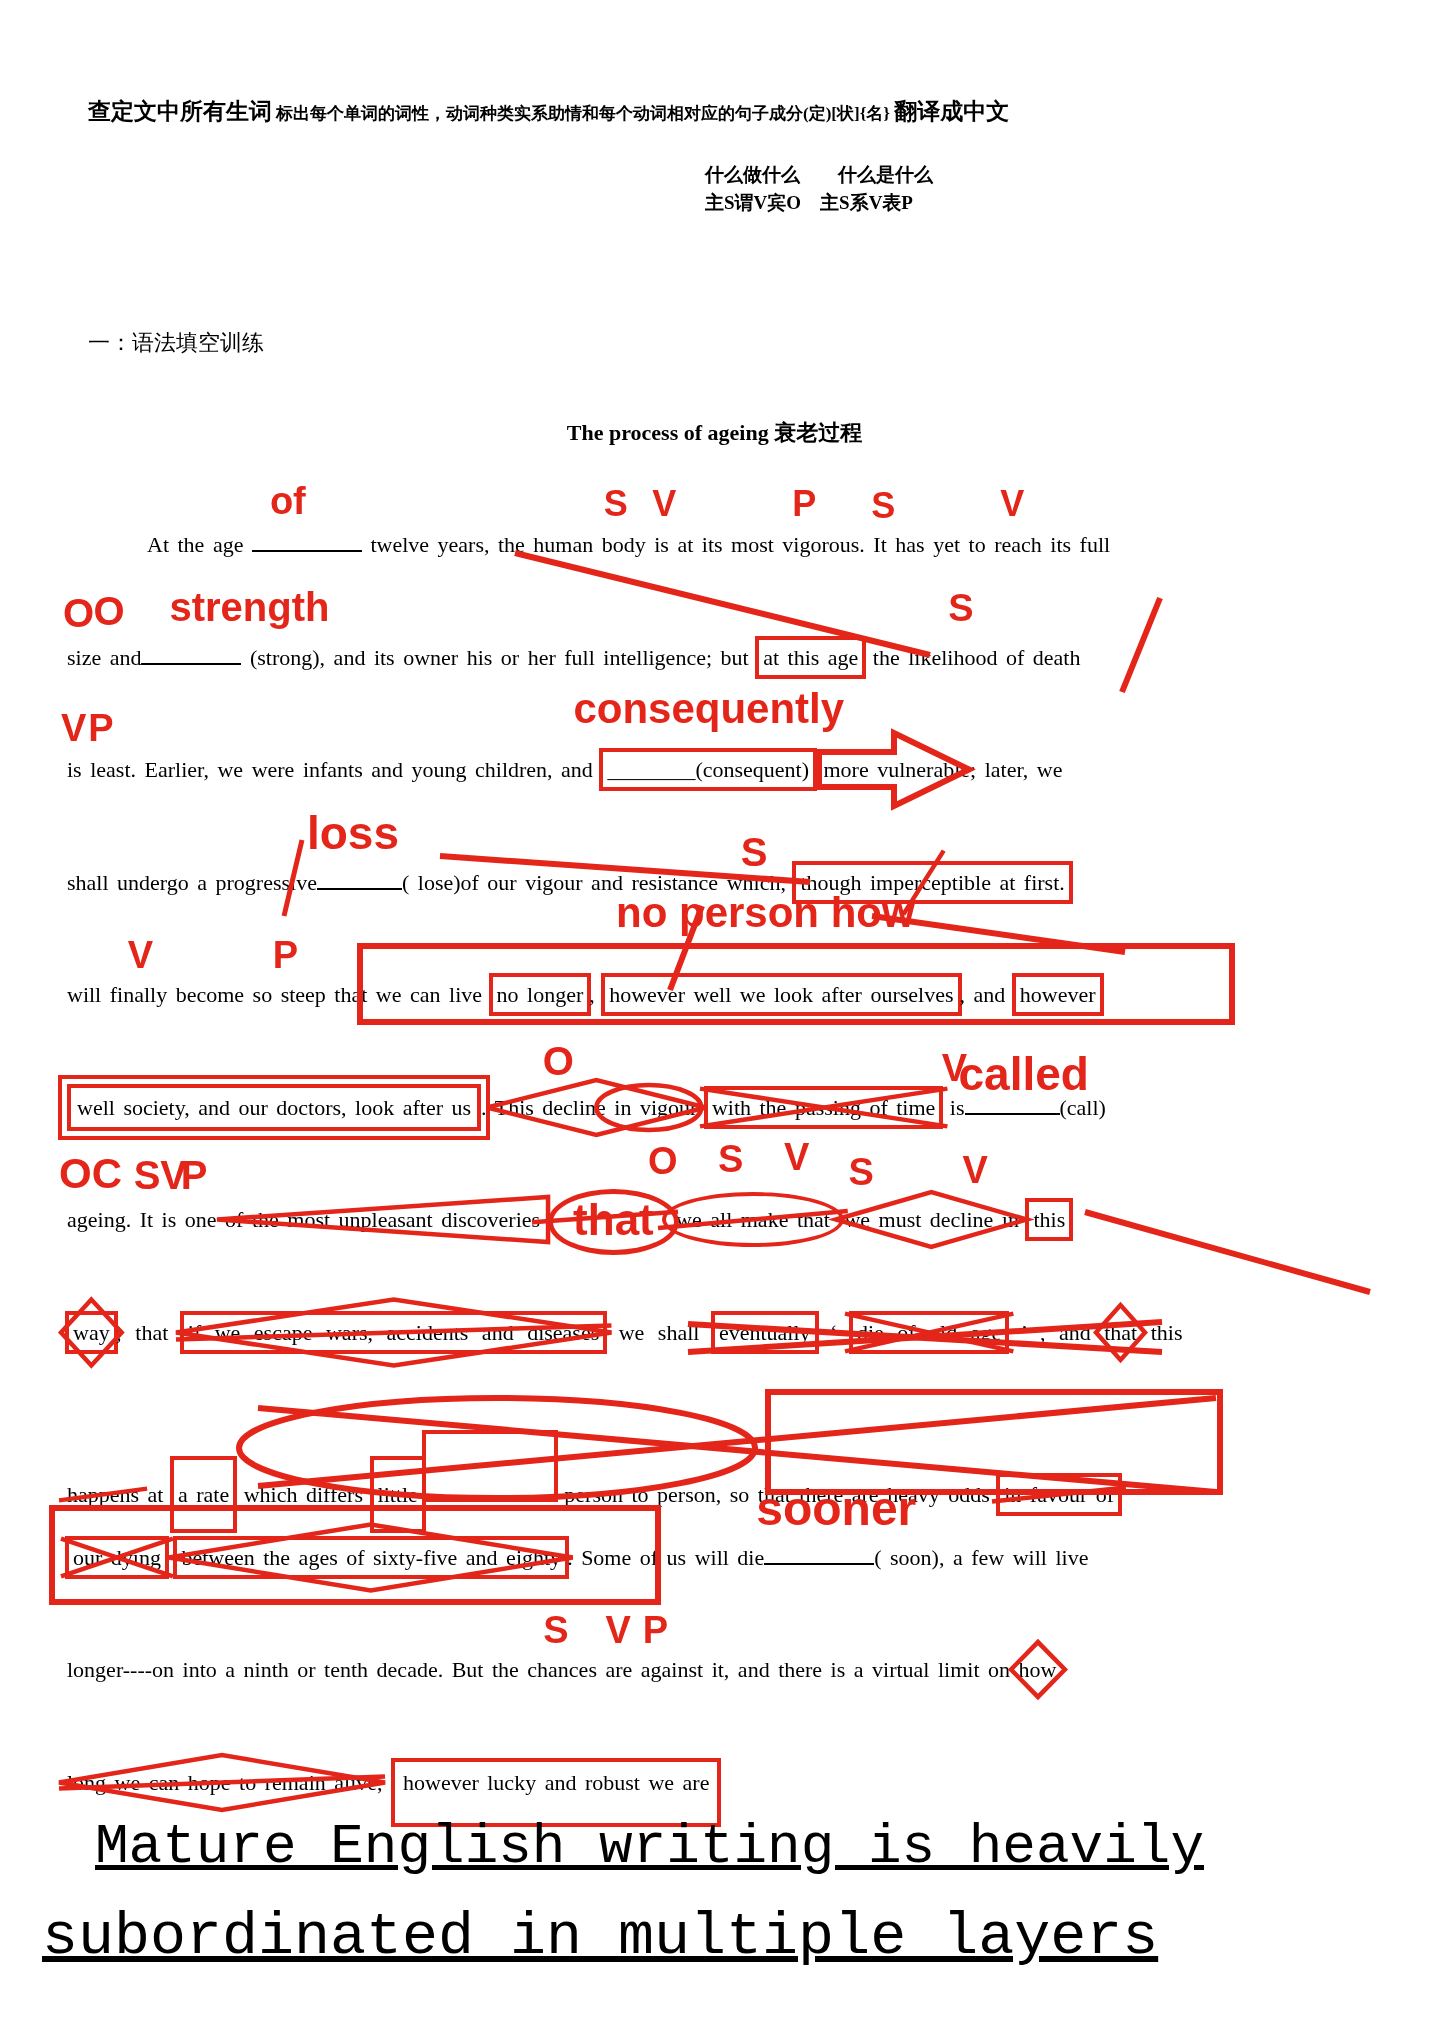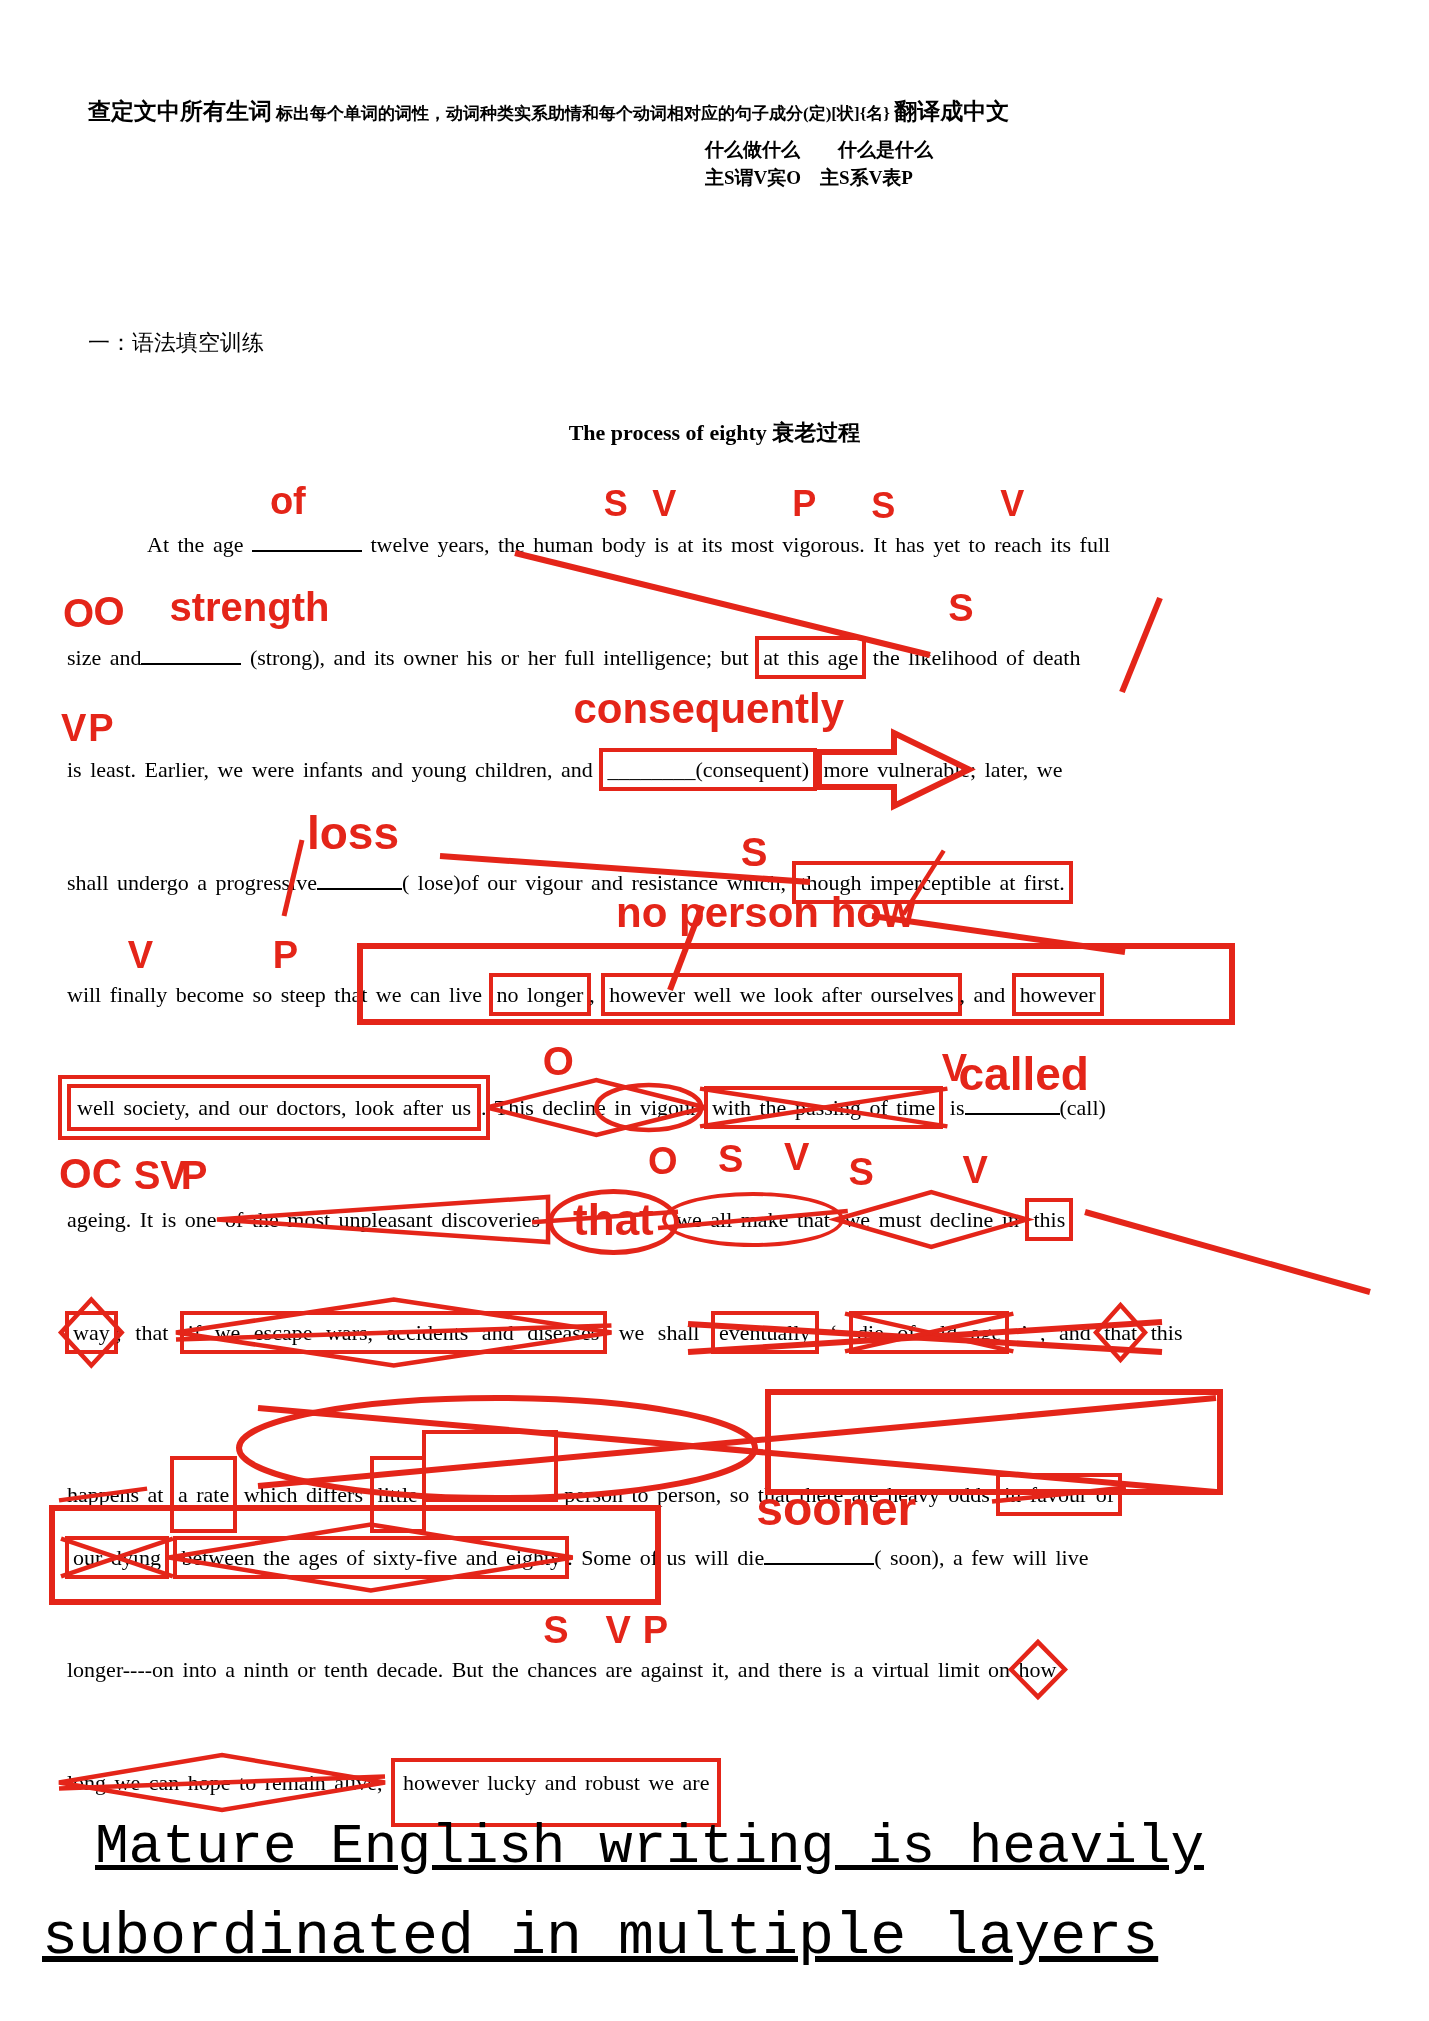--- a/index.html
+++ b/index.html
@@ -2,21 +2,21 @@
 <html style="--red: #e42519;"><head>
 <meta charset="utf-8">
 <style>
   :root{ --red:#e42519; }
   html,body{margin:0;padding:0;background:#fff;}
   .page{position:relative;width:1429px;height:2021px;background:#fff;overflow:hidden;
         font-family:"Liberation Serif",serif;color:#000;border-radius:30px;}
   .hdr1{position:absolute;left:88px;top:96px;white-space:nowrap;font-weight:bold;}
   .h-big{font-size:23px;}
   .h-mid{font-size:17px;}
-  .hdr2,.hdr3{position:absolute;left:705px;font-weight:bold;font-size:19px;white-space:pre;}
+  .hdr2,.hdr3{position:absolute;left:705px;font-weight:bold;font-size:19px;white-space:pre;margin-top:25px;}
   .hdr2{top:137px;}
   .hdr3{top:165px;}
   .title{position:absolute;left:0;top:220px;width:100%;text-align:center;
          font-size:31px;font-weight:bold;}
   .section{position:absolute;left:88px;top:328px;font-size:22px;}
   .pheading{position:absolute;left:0;top:418px;width:100%;text-align:center;
             font-size:22px;font-weight:bold;}
   #passage{position:absolute;left:0;top:0;width:100%;height:100%;}
   .pline{position:absolute;font-size:22px;line-height:30px;white-space:nowrap;word-spacing:3px;}
   .seg{position:relative;}
@@ -56,21 +56,21 @@
     <span class="h-big">查定文中所有生词</span>
     <span class="h-mid"> 标出每个单词的词性，动词种类实系助情和每个动词相对应的句子成分(定)[状]{名} </span>
     <span class="h-big">翻译成中文</span>
   </div>
   <div class="hdr2">什么做什么        什么是什么</div>
   <div class="hdr3">主S谓V宾O    主S系V表P</div>
 
   <div class="section">一：语法填空训练</div>
 
   <div class="pheading">
-    <span>The process of eighty</span>
+    <span>The process of ageing</span>
     <span>衰老过程</span>
   </div>
 
   <div id="passage">
       <div class="pline" style="left: 147px; top: 530px;"><span class="seg">At the age </span><span class="seg blank" style="width: 110px;"><span class="rlbl" style="left: 18px; top: -48px; font-size: 38px;">of</span></span><span class="seg"> twelve years, the human </span><span class="seg">body <span class="rlbl" style="left: 2px; top: -46px; font-size: 36px;">S</span></span><span class="seg">is <span class="rlbl" style="left: -2px; top: -46px; font-size: 36px;">V</span></span><span class="seg">at its most </span><span class="seg">vigorous. <span class="rlbl" style="left: 10px; top: -46px; font-size: 36px;">P</span></span><span class="seg">It <span class="rlbl" style="left: -2px; top: -44px; font-size: 36px;">S</span></span><span class="seg">has yet to </span><span class="seg">reach <span class="rlbl" style="left: 6px; top: -46px; font-size: 36px;">V</span></span><span class="seg">its full</span></div>
       <div class="pline" style="left: 67px; top: 643px;"><span class="seg">size <span class="rlbl" style="left: -4px; top: -52px; font-size: 40px;">O</span></span><span class="seg">and</span><span class="seg blank" style="width: 100px;"><span class="rlbl" style="left: -48px; top: -52px; font-size: 40px;">O</span><span class="rlbl" style="left: 28px; top: -56px; font-size: 40px;">strength</span></span><span class="seg"> (strong), and its owner his or her full intelligence; but </span><span class="seg mk-box">at this age</span><span class="seg"> the </span><span class="seg">likelihood<span class="rlbl" style="left: 40px; top: -56px; font-size: 38px;">S</span></span><span class="seg"> of death</span></div>
       <div class="pline" style="left: 67px; top: 755px;"><span class="seg">is <span class="rlbl" style="left: -6px; top: -48px; font-size: 38px;">V</span></span><span class="seg">least. <span class="rlbl" style="left: -2px; top: -48px; font-size: 38px;">P</span></span><span class="seg">Earlier, we were infants and young children, and </span><span class="seg mk-box">________(consequent)<svg viewBox="0 0 100 100" preserveAspectRatio="none" class="arrowshape">
             <polygon points="0,30 50,30 50,8 100,50 50,92 50,70 0,70"></polygon>
           </svg><span class="rlbl" style="left: -30px; top: -64px; font-size: 42px;">consequently</span></span><span class="seg"> more vulnerable; later, we</span></div>
       <div class="pline" style="left: 67px; top: 868px;"><span class="seg">shall undergo a progressive</span><span class="seg blank" style="width: 85px;"><span class="rlbl" style="left: -10px; top: -58px; font-size: 46px;">loss</span></span><span class="seg">( lose)of our vigour and resistance </span><span class="seg">which<span class="rlbl" style="left: 14px; top: -38px; font-size: 40px;">S</span></span><span class="seg">, </span><span class="seg mk-box">though imperceptible at first.<svg viewBox="0 0 100 100" preserveAspectRatio="none" class="mkshape">

